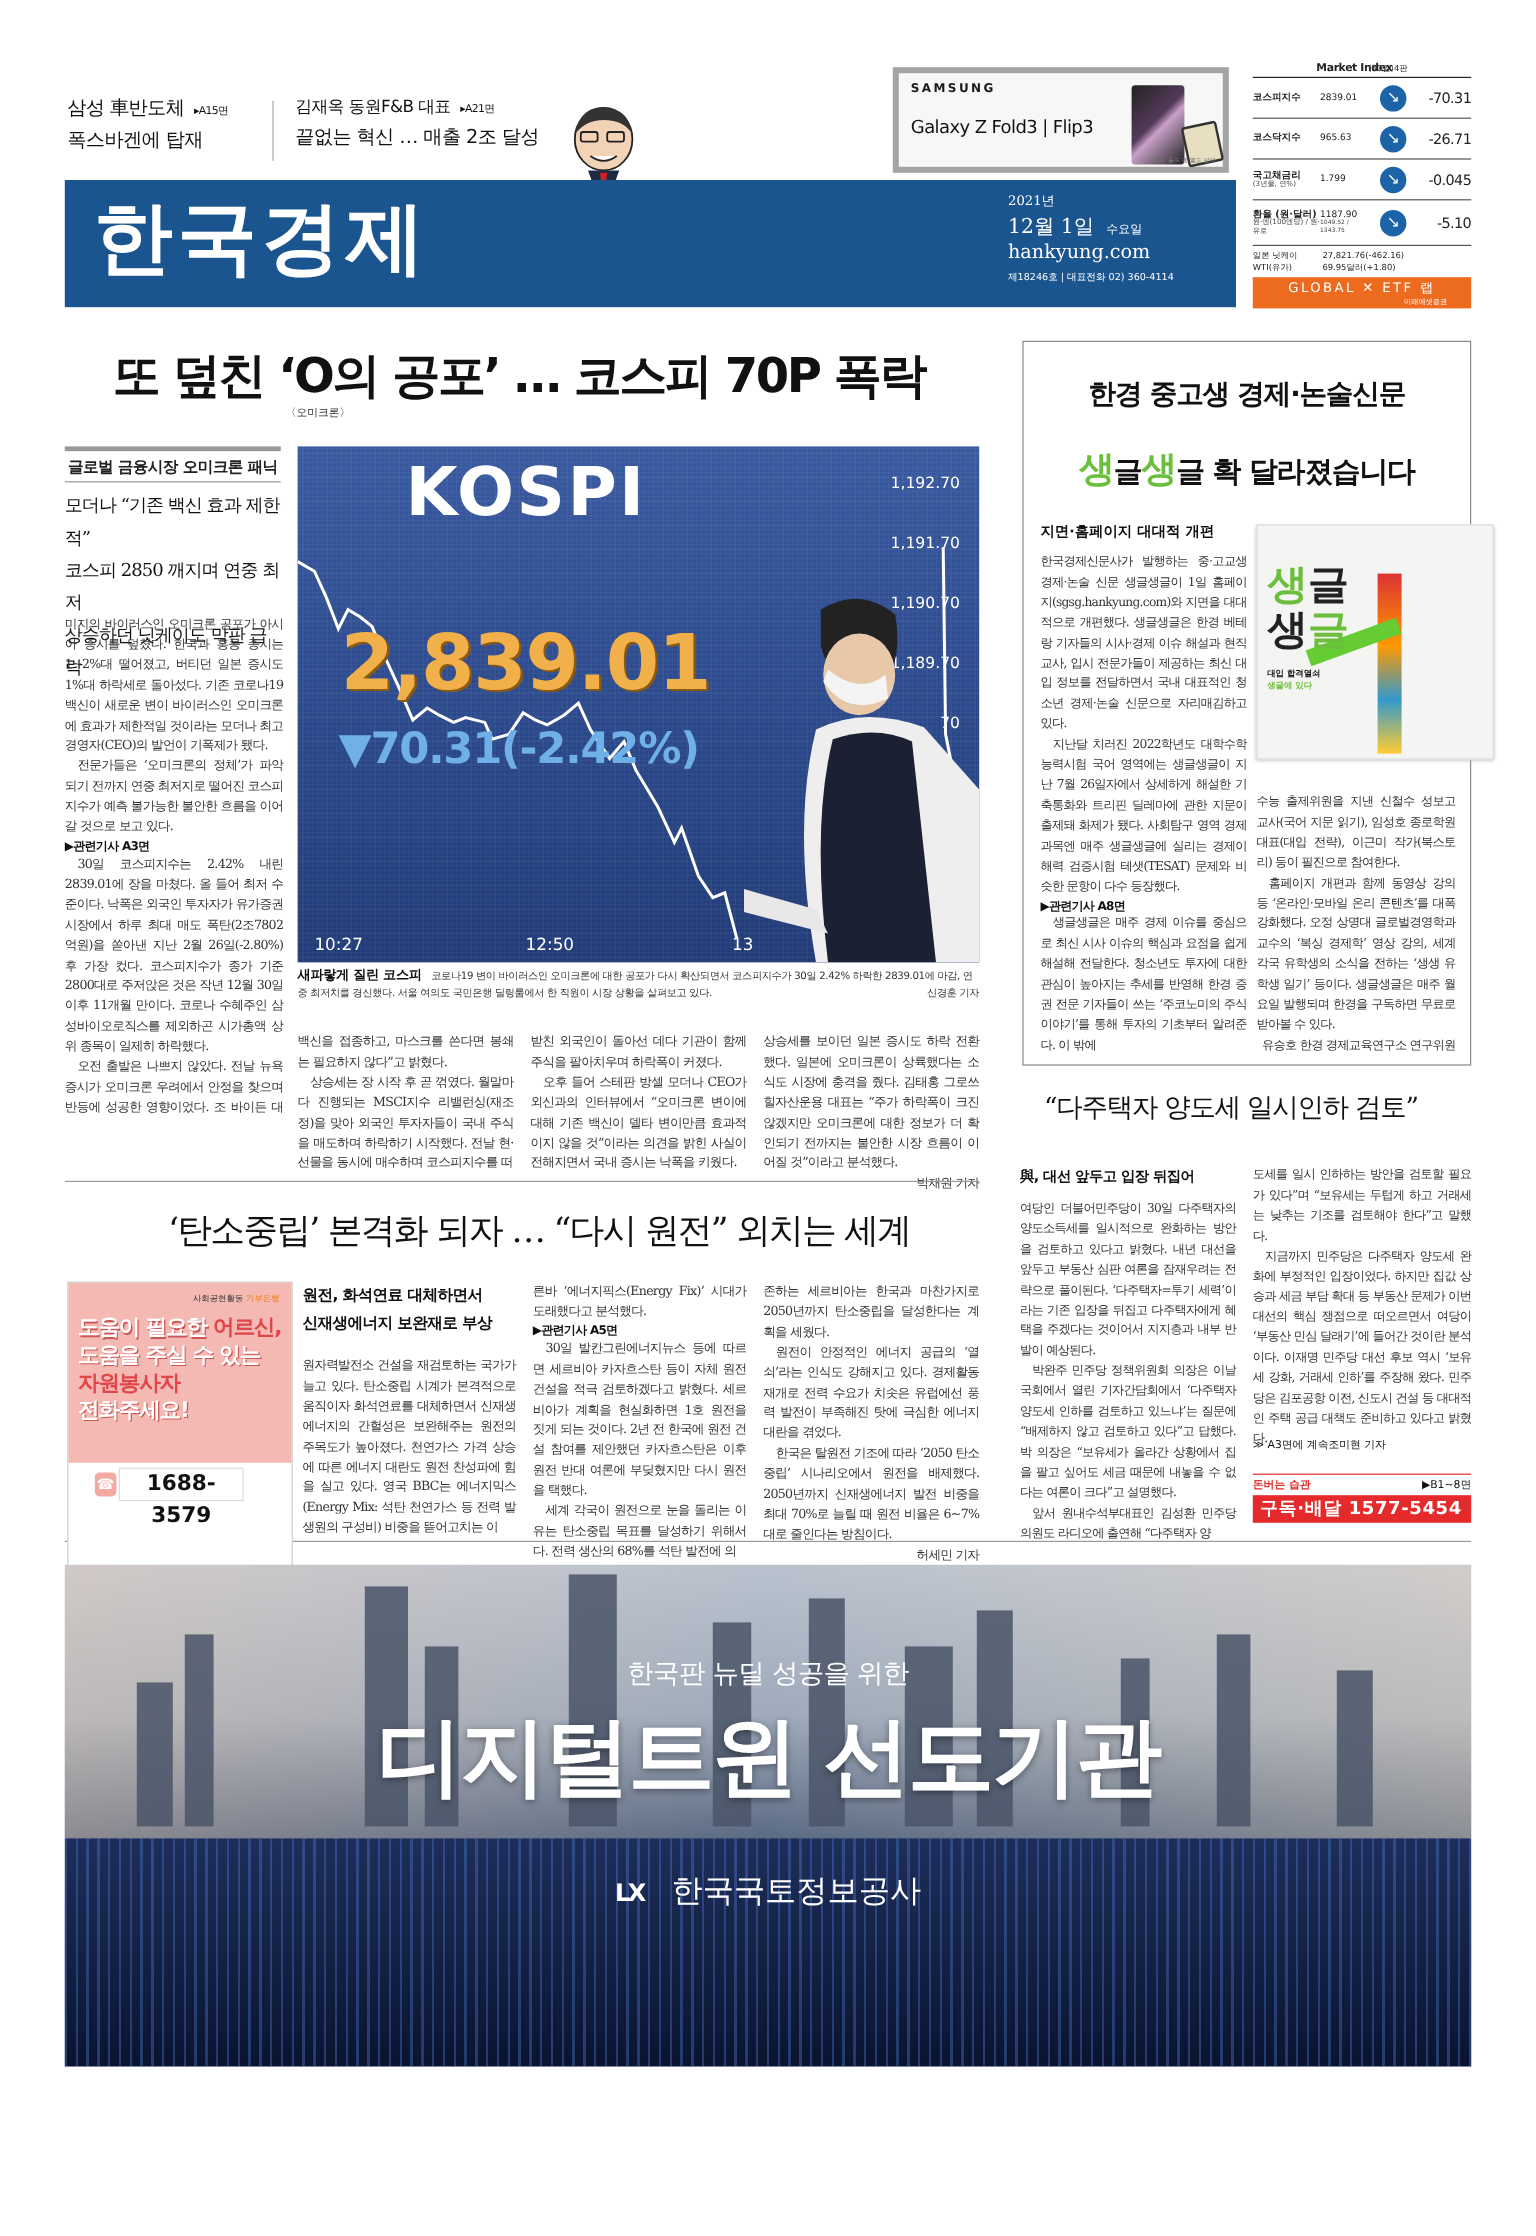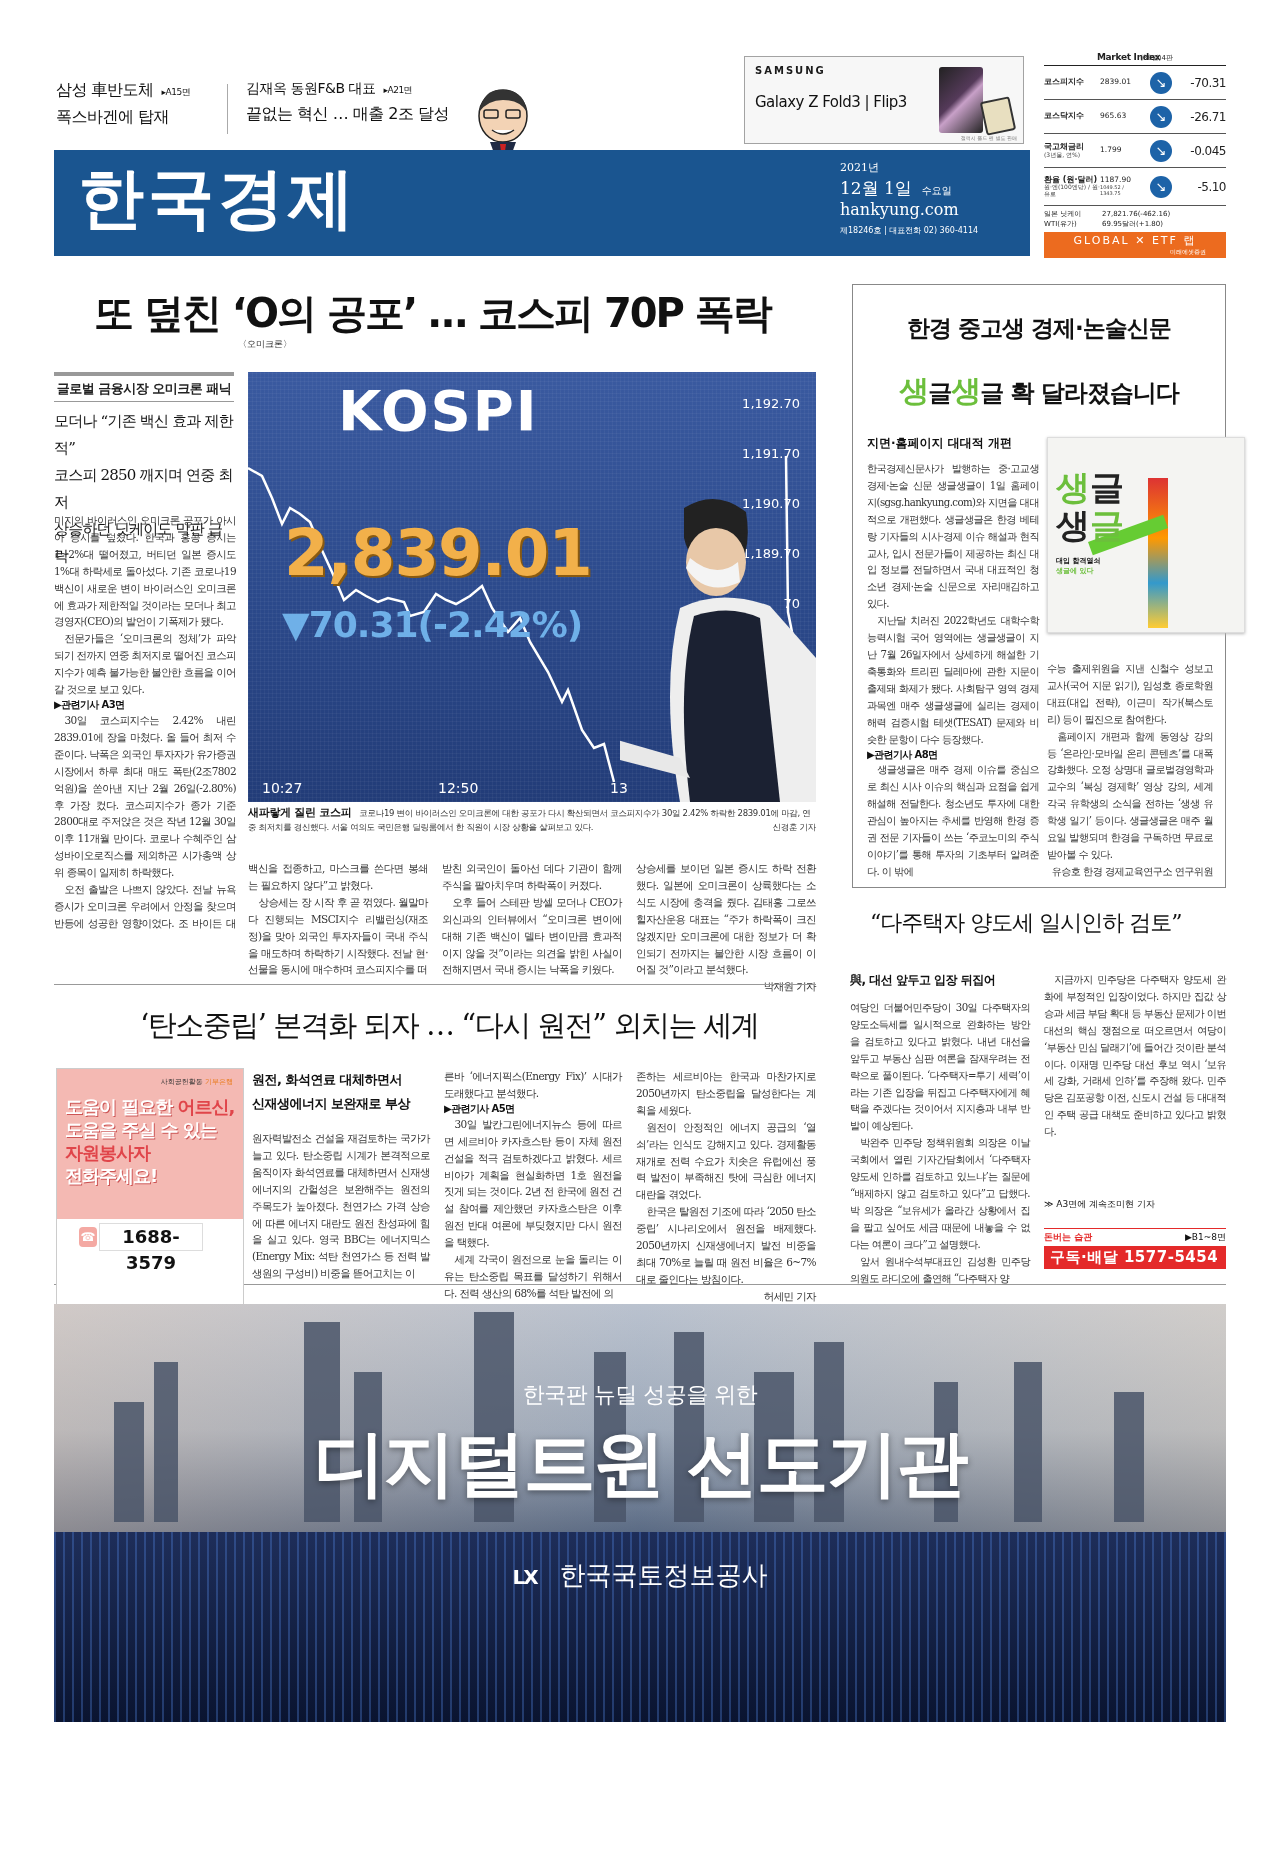--- a/index.html
+++ b/index.html
@@ -5,21 +5,21 @@
 *{box-sizing:border-box;margin:0;padding:0}
 body{width:1280px;height:1863px;background:#fff;font-family:"DejaVu Serif",serif;color:#222;position:relative;overflow:hidden}
 
 .teaser{position:absolute;top:80px;font-family:"DejaVu Sans",sans-serif;color:#111}
 .teaser .l1{font-size:16px;letter-spacing:-0.5px;white-space:nowrap}
 .teaser .l2{font-size:16px;letter-spacing:-0.5px;margin-top:6px;white-space:nowrap}
 .teaser .ref{font-size:9px;margin-left:8px}
 .vdiv{position:absolute;left:227px;top:84px;width:1px;height:50px;background:#aaa}
 .caricature{position:absolute;left:470px;top:86px;width:66px;height:92px}
 
-.samsung{position:absolute;left:744px;top:56px;width:280px;height:88px;border:1px solid #a3a3a3;background:#f7f7f7}
+.samsung{position:absolute;left:744px;top:56px;width:280px;height:88px;border:5px solid #a3a3a3;background:#f7f7f7}
 .samsung .brand{position:absolute;left:10px;top:8px;font:bold 10px "DejaVu Sans",sans-serif;letter-spacing:2px;color:#1a1a1a}
 .samsung .model{position:absolute;left:10px;top:36px;font:15px "DejaVu Sans",sans-serif;color:#111;letter-spacing:-0.5px}
 .samsung .phone1{position:absolute;left:194px;top:10px;width:44px;height:66px;background:linear-gradient(135deg,#222,#553a5a 45%,#c8a0c8 55%,#222);border-radius:3px}
 .samsung .phone2{position:absolute;left:238px;top:42px;width:30px;height:34px;background:#e8dfc0;border:2px solid #333;border-radius:3px;transform:rotate(-12deg)}
 .samsung .note{position:absolute;right:6px;bottom:2px;font-size:5px;color:#777;font-family:"DejaVu Sans",sans-serif}
 
 .mast{position:absolute;left:54px;top:150px;width:976px;height:106px;background:#1a5590}
 .mast .logo{position:absolute;left:24px;top:4px;font:bold 66px "DejaVu Serif",serif;color:#fff;letter-spacing:4px}
 .mast .date{position:absolute;left:786px;top:10px;color:#fff;font-family:"DejaVu Serif",serif}
 .mast .year{font-size:11px}
@@ -323,20 +323,21 @@
 </div>
 
 <div class="h3">“다주택자 양도세 일시인하 검토”</div>
 <div class="h3sub">與, 대선 앞두고 입장 뒤집어</div>
 <div class="col body" style="left:850px;top:1000px;width:180px;font-size:10.2px">
   <p class="ni">여당인 더불어민주당이 30일 다주택자의 양도소득세를 일시적으로 완화하는 방안을 검토하고 있다고 밝혔다. 내년 대선을 앞두고 부동산 심판 여론을 잠재우려는 전략으로 풀이된다. ‘다주택자=투기 세력’이라는 기존 입장을 뒤집고 다주택자에게 혜택을 주겠다는 것이어서 지지층과 내부 반발이 예상된다.</p>
   <p>박완주 민주당 정책위원회 의장은 이날 국회에서 열린 기자간담회에서 ‘다주택자 양도세 인하를 검토하고 있느냐’는 질문에 “배제하지 않고 검토하고 있다”고 답했다. 박 의장은 “보유세가 올라간 상황에서 집을 팔고 싶어도 세금 때문에 내놓을 수 없다는 여론이 크다”고 설명했다.</p>
   <p>앞서 원내수석부대표인 김성환 민주당 의원도 라디오에 출연해 “다주택자 양</p>
 </div>
 <div class="col body" style="left:1044px;top:972px;width:182px;font-size:10.2px">
+  <p class="ni">도세를 일시 인하하는 방안을 검토할 필요가 있다”며 “보유세는 두텁게 하고 거래세는 낮추는 기조를 검토해야 한다”고 말했다.</p>
   <p>지금까지 민주당은 다주택자 양도세 완화에 부정적인 입장이었다. 하지만 집값 상승과 세금 부담 확대 등 부동산 문제가 이번 대선의 핵심 쟁점으로 떠오르면서 여당이 ‘부동산 민심 달래기’에 들어간 것이란 분석이다. 이재명 민주당 대선 후보 역시 ‘보유세 강화, 거래세 인하’를 주장해 왔다. 민주당은 김포공항 이전, 신도시 건설 등 대대적인 주택 공급 대책도 준비하고 있다고 밝혔다.</p>
 </div>
 <div class="cont">
   <span>≫ A3면에 계속</span>
   <span>조미현 기자</span>
 </div>
 <div class="subbox">
   <div class="r1">
       <span>돈버는 습관</span>
       <span>▶B1~8면</span>

